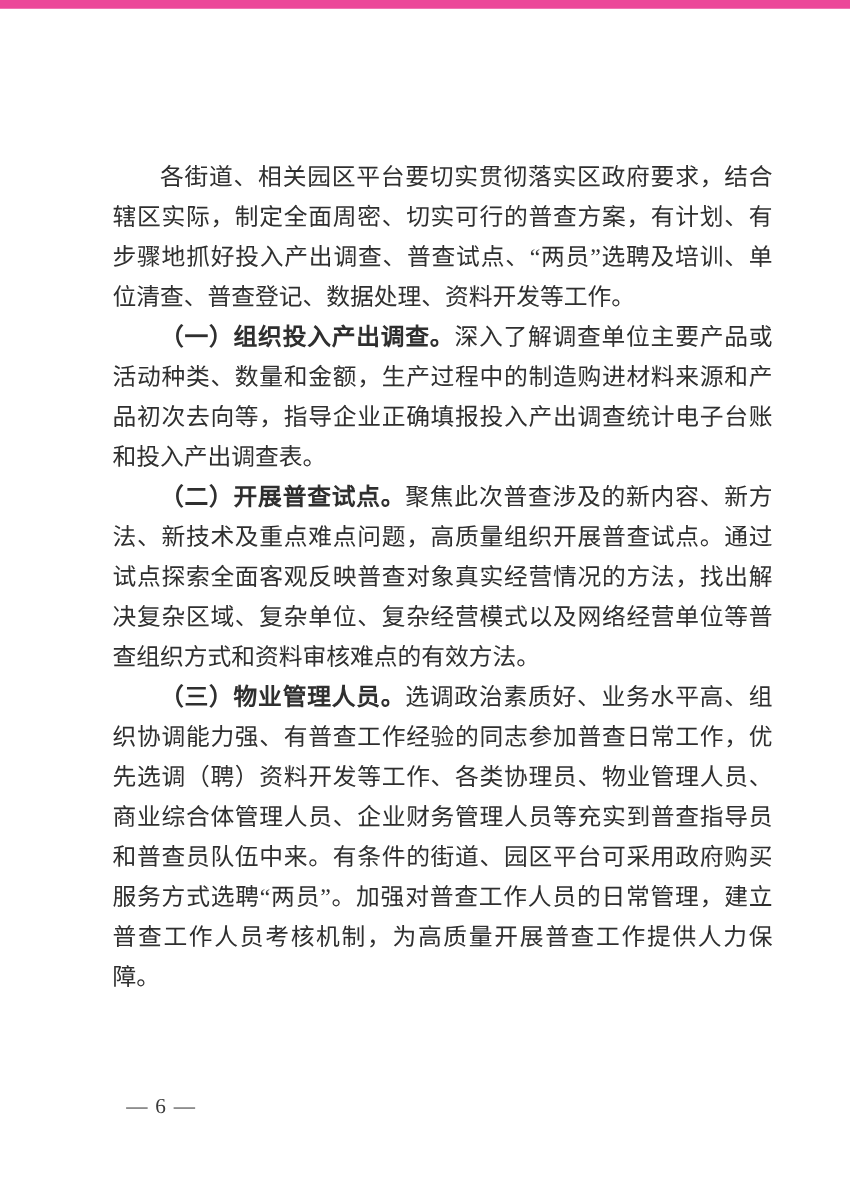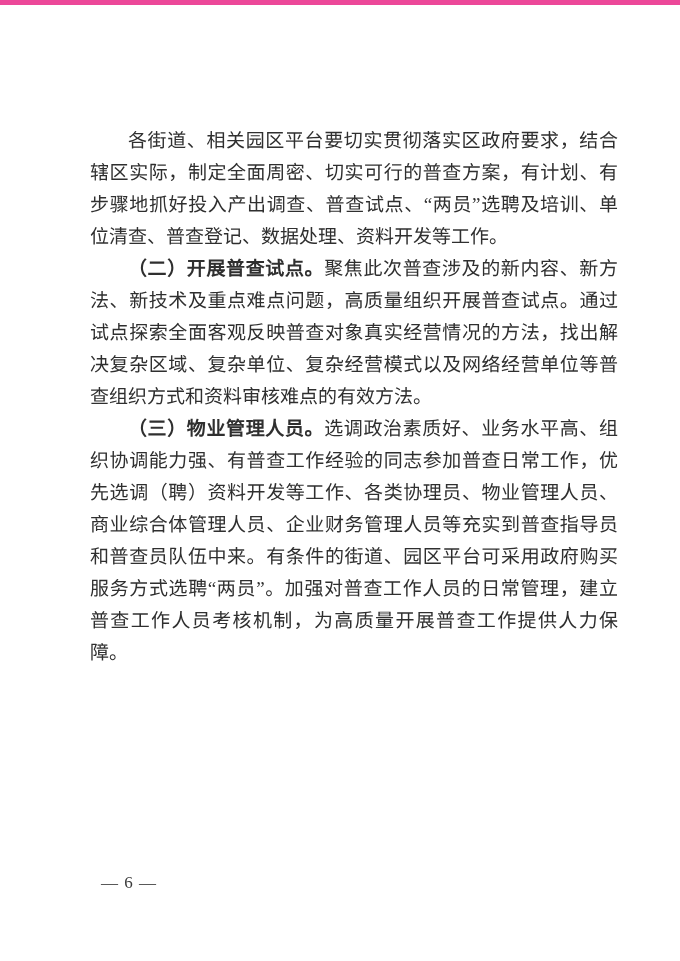--- a/index.html
+++ b/index.html
@@ -5,21 +5,21 @@
   html, body {
     margin: 0;
     padding: 0;
     background: #ffffff;
   }
   .page {
     position: relative;
     width: 680px;
     height: 961px;
     background: #ffffff;
-    border-top: 5px solid #ec4899;
+    border-top: 7px solid #ec4899;
     box-sizing: border-box;
     font-family: "Liberation Serif", "DejaVu Serif", serif;
     overflow: hidden;
   }
   .content {
     position: absolute;
     left: 90px;
     top: 120px;
     width: 528px;
     color: #2f2f2f;
@@ -48,20 +48,21 @@
 </style>
 </head>
 <body>
 
 <div class="page">
 
   <div class="content">
 
     <p><span class="para-heading"></span><span>各街道、相关园区平台要切实贯彻落实区政府要求，结合辖区实际，制定全面周密、切实可行的普查方案，有计划、有步骤地抓好投入产出调查、普查试点、“两员”选聘及培训、单位清查、普查登记、数据处理、资料开发等工作。</span></p>
 
+    <p><span class="para-heading">（一）组织投入产出调查。</span><span>深入了解调查单位主要产品或活动种类、数量和金额，生产过程中的制造购进材料来源和产品初次去向等，指导企业正确填报投入产出调查统计电子台账和投入产出调查表。</span></p>
 
     <p><span class="para-heading">（二）开展普查试点。</span><span>聚焦此次普查涉及的新内容、新方法、新技术及重点难点问题，高质量组织开展普查试点。通过试点探索全面客观反映普查对象真实经营情况的方法，找出解决复杂区域、复杂单位、复杂经营模式以及网络经营单位等普查组织方式和资料审核难点的有效方法。</span></p>
 
     <p><span class="para-heading">（三）物业管理人员。</span><span>选调政治素质好、业务水平高、组织协调能力强、有普查工作经验的同志参加普查日常工作，优先选调（聘）资料开发等工作、各类协理员、物业管理人员、商业综合体管理人员、企业财务管理人员等充实到普查指导员和普查员队伍中来。有条件的街道、园区平台可采用政府购买服务方式选聘“两员”。加强对普查工作人员的日常管理，建立普查工作人员考核机制，为高质量开展普查工作提供人力保障。</span></p>
 
 
   </div>
 
   <div class="footer">— 6 —</div>
 

